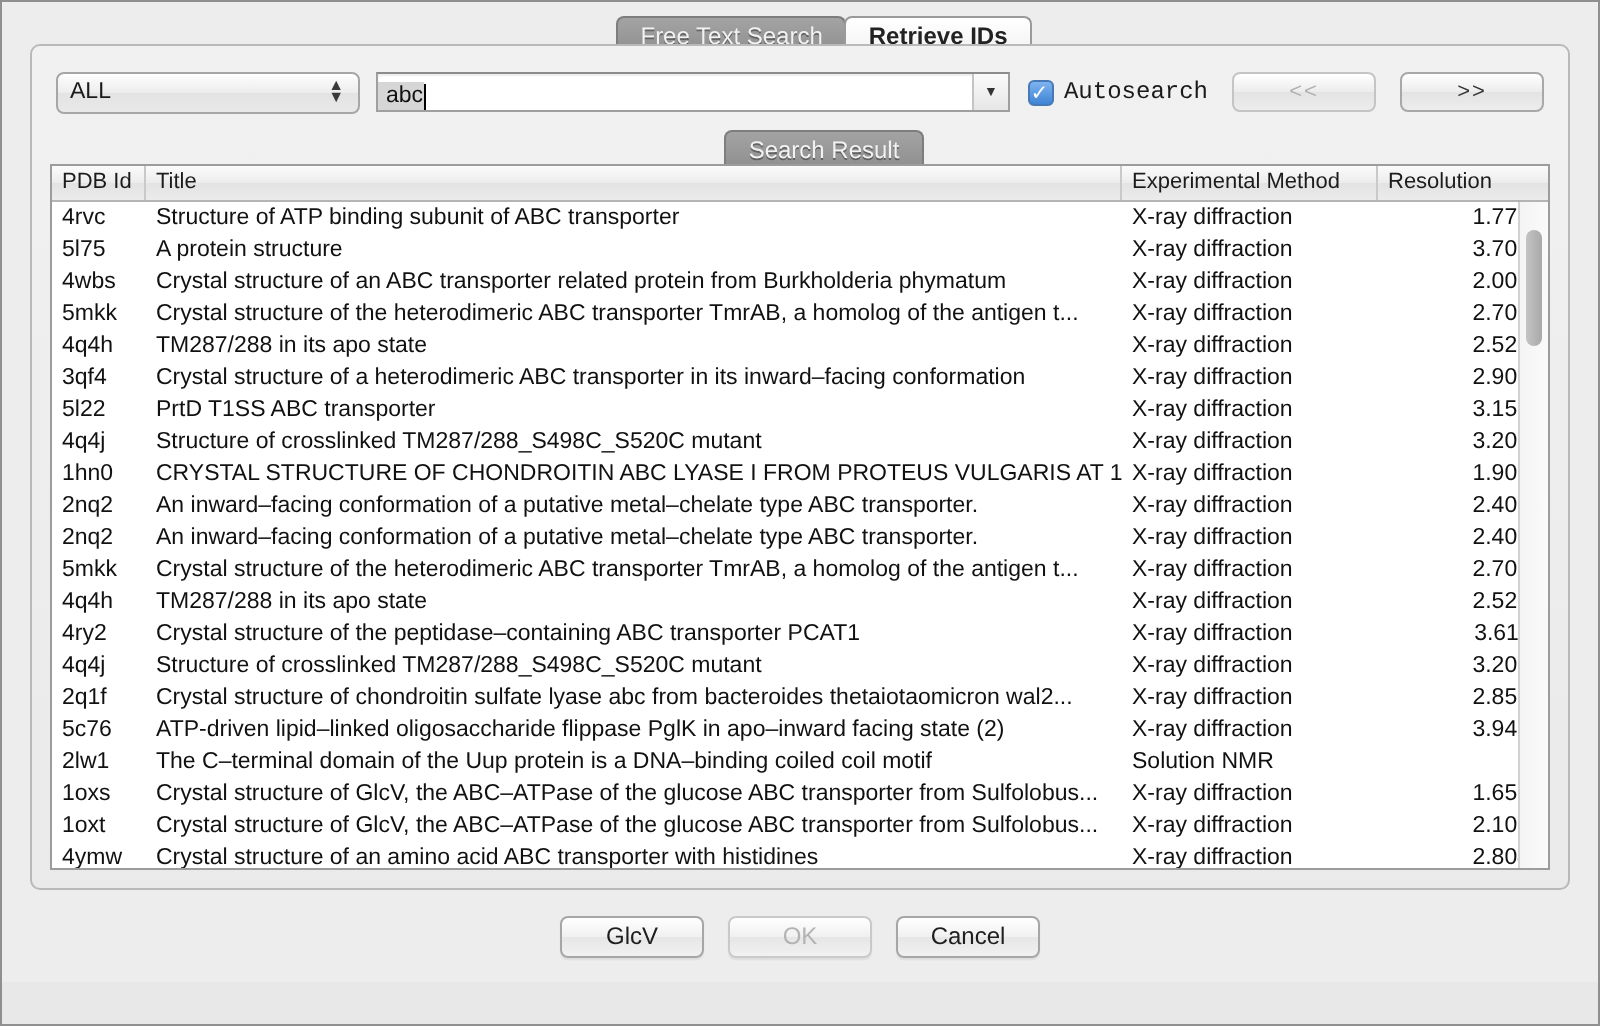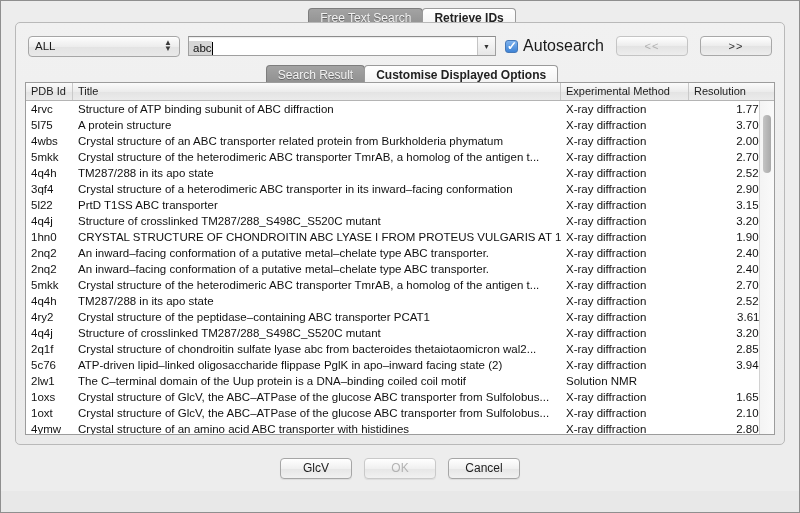--- a/index.html
+++ b/index.html
@@ -213,23 +213,24 @@
     align-items: center;
     justify-content: center;
     font-size: 7px;
     color: #333;
   }
 
   .checkwrap {
     display: flex;
     align-items: center;
     margin-left: 9px;
-    font-size: 16px;
+    font-size: 12px;
     color: #1a1a1a;
     white-space: nowrap;
+    font-family: Liberation Mono, monospace;
   }
   .checkbox {
     width: 13px;
     height: 13px;
     border: 1px solid #4679b8;
     border-radius: 3px;
     background: linear-gradient(to bottom, #7fb3ee, #3f84d6);
     margin-right: 5px;
     position: relative;
     box-sizing: border-box;
@@ -421,35 +422,34 @@
           <span>Autosearch</span>
         </label>
 
         <div class="navbtn disabled">&lt;&lt;</div>
         <div class="navbtn">&gt;&gt;</div>
       </div>
 
       <div class="tabbar-inner">
         <div class="tabs">
           <div class="tab selected">Search Result</div>
-          <div class="tab unselected">Customise Displayed Options</div>
         </div>
       </div>
 
       <div class="tablewrap">
         <div class="thead">
           <div class="th c-id">PDB Id</div>
           <div class="th c-title">Title</div>
           <div class="th c-method">Experimental Method</div>
           <div class="th c-res">Resolution</div>
         </div>
         <div class="tbody" id="tbody">
           <div class="trow">
               <div class="td c-id">4rvc</div>
-              <div class="td c-title">Structure of ATP binding subunit of ABC diffraction</div>
+              <div class="td c-title">Structure of ATP binding subunit of ABC transporter</div>
               <div class="td c-method">X-ray diffraction</div>
               <div class="td c-res">1.770</div>
             </div>
             <div class="trow">
               <div class="td c-id">5l75</div>
               <div class="td c-title">A protein structure</div>
               <div class="td c-method">X-ray diffraction</div>
               <div class="td c-res">3.700</div>
             </div>
             <div class="trow">

